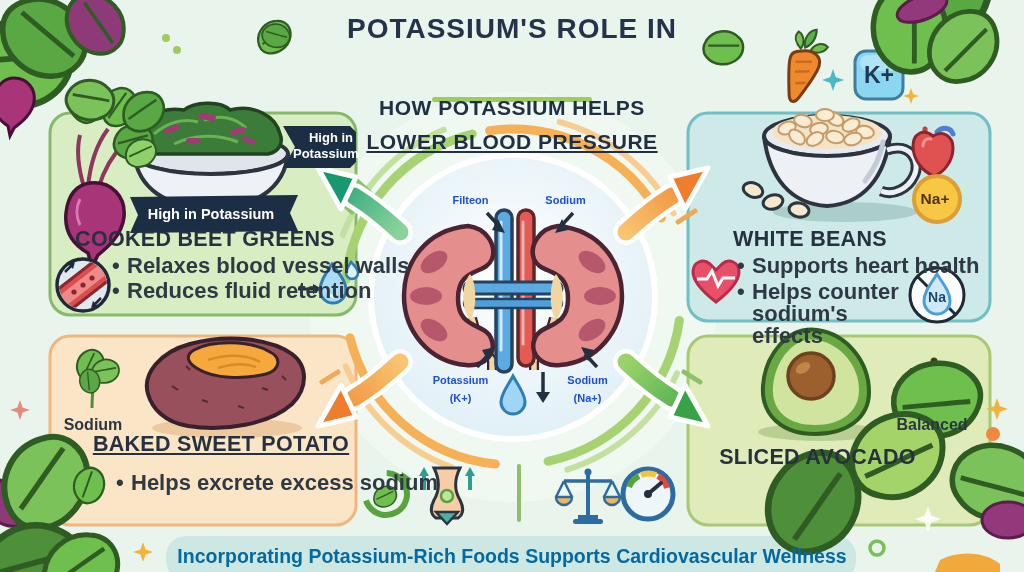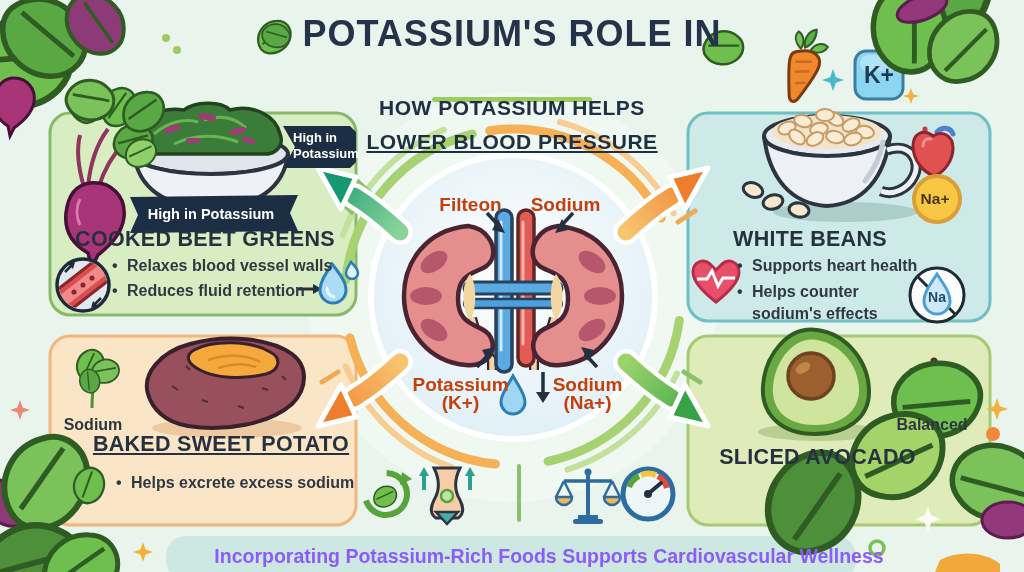--- a/index.html
+++ b/index.html
@@ -1,35 +1,35 @@
 <!DOCTYPE html>
 <html><head>
 <meta charset="utf-8">
 <style>
   html,body{margin:0;padding:0;background:#dfe9e0;}
   .canvas{position:relative;width:1024px;height:572px;overflow:hidden;background:#e9f4ec;
           font-family:"Liberation Sans",sans-serif;}
   svg.art{position:absolute;left:0;top:0;}
   .abs{position:absolute;}
   .title-line{left:0;right:0;text-align:center;font-weight:800;color:#243349;letter-spacing:1px;}
-  .t1{top:13px;font-size:36px;}
+  .t1{top:13px;font-size:28px;}
   .t2{top:51px;font-size:38px;}
   .sub-line{left:0;right:0;text-align:center;font-weight:800;color:#203044;letter-spacing:.5px;font-size:21px;}
   .s1{top:96px;} .s2{top:130px;text-decoration:underline;}
   .card-title{font-size:21.5px;font-weight:800;color:#26313f;letter-spacing:.3px;text-align:center;}
-  .bullets{font-size:16px;font-weight:600;color:#2e3944;}
+  .bullets{font-size:22px;font-weight:600;color:#2e3944;}
   .bullet{position:relative;padding-left:15px;line-height:25px;white-space:nowrap;}
   .bullet.wrap{white-space:normal;width:152px;line-height:22px;margin-top:3px;}
   .bullet::before{content:"\2022";position:absolute;left:0;top:0;}
   .ribbon-text{color:#fff;font-weight:700;font-size:14.5px;text-align:center;}
-  .badge-text{color:#fff;font-weight:700;font-size:13px;text-align:left;line-height:16px;}
+  .badge-text{color:#fff;font-weight:700;font-size:13px;text-align:right;line-height:16px;}
   .klabel{font-weight:800;color:#1d3a52;text-align:center;}
-  .organ-label{font-weight:700;font-size:19px;color:#c2410c;text-align:center;white-space:nowrap;}
+  .organ-label{font-weight:700;font-size:11px;color:#1d4ed8;text-align:center;white-space:nowrap;}
   .small-label{font-weight:700;font-size:16px;color:#2b3640;text-align:center;}
-  .footer-text{font-weight:700;font-size:19.5px;color:#8b5cf6;text-align:center;margin-left:37px;}
+  .footer-text{font-weight:700;font-size:19.5px;color:#0369a1;text-align:center;}
 </style>
 </head>
 <body>
 
 <div class="canvas">
 
 <svg class="art" width="1024" height="572" viewBox="0 0 1024 572">
   <defs>
     <g id="leaf">
       <path d="M0 18 C2 6 14 -2 26 1 C36 3 40 13 36 22 C31 33 17 38 7 33 C1 30 -1 25 0 18 Z" stroke="#2f5c23" stroke-width="2.5"></path>

